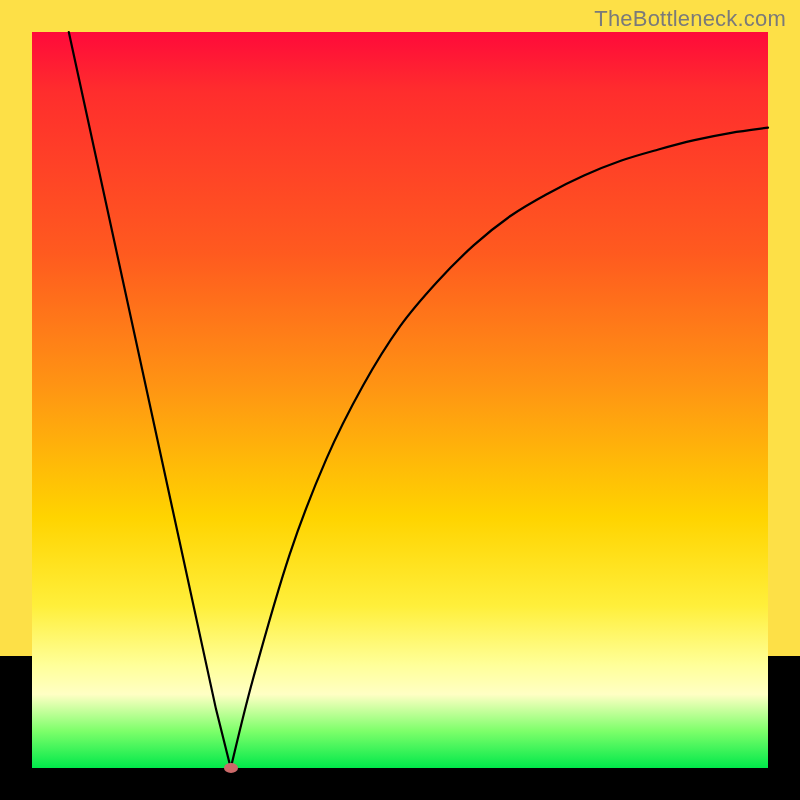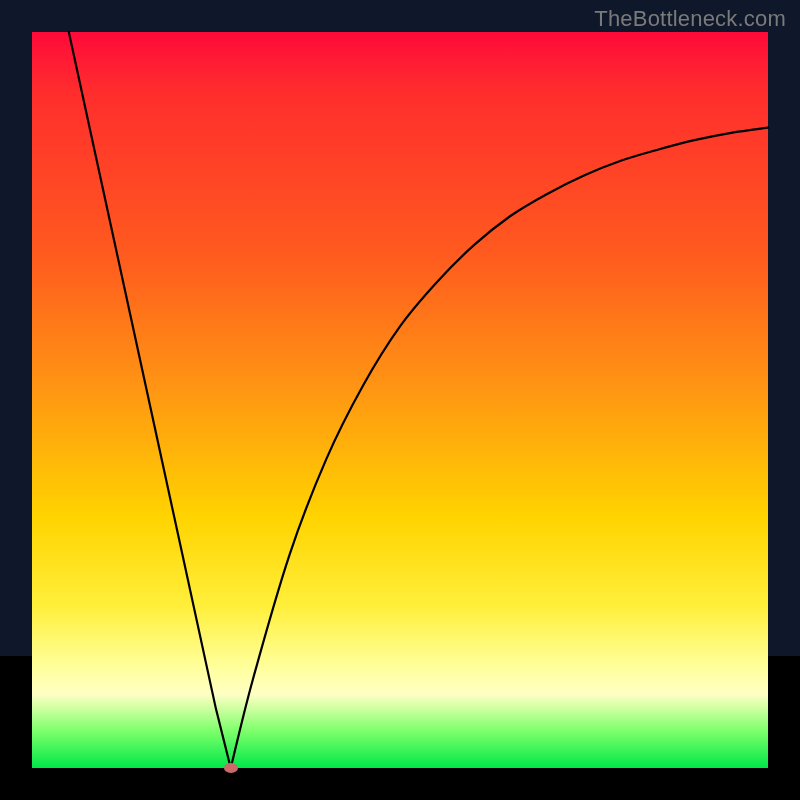--- a/index.html
+++ b/index.html
@@ -8,21 +8,21 @@
     width: 800px;
     height: 800px;
     background: #000;
     font-family: Arial, Helvetica, sans-serif;
     overflow: hidden;
   }
   .frame {
     position: relative;
     width: 800px;
     height: 656px;
-    background: #0f172a;
+    background: #fde047;
   }
   .plot-area {
     position: absolute;
     left: 32px;
     top: 32px;
     width: 736px;
     height: 736px;
     
     background: linear-gradient(
       to bottom,

